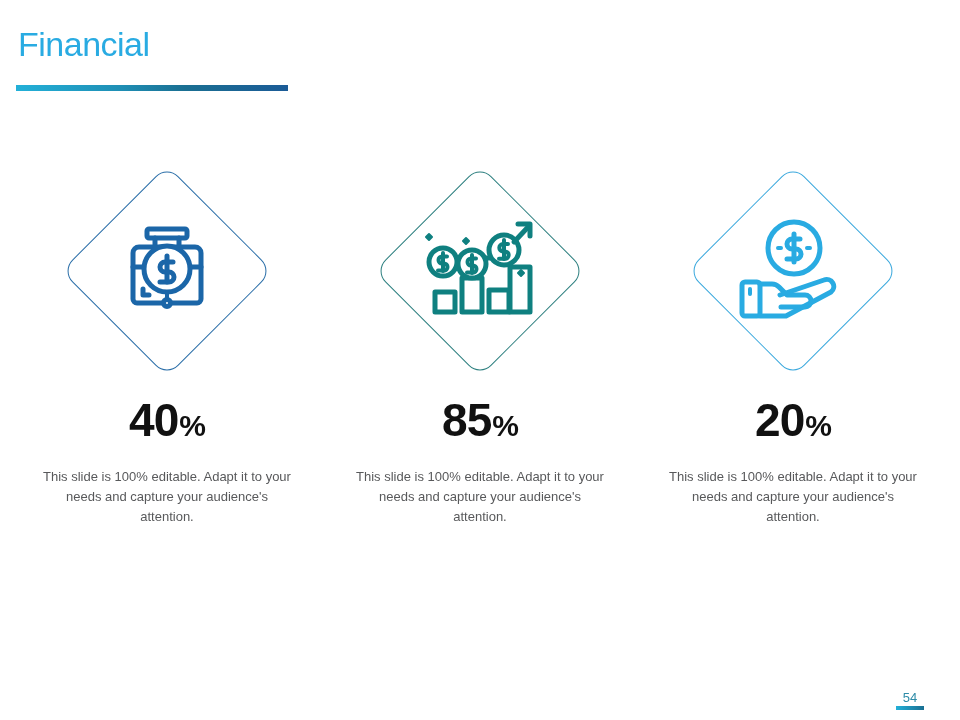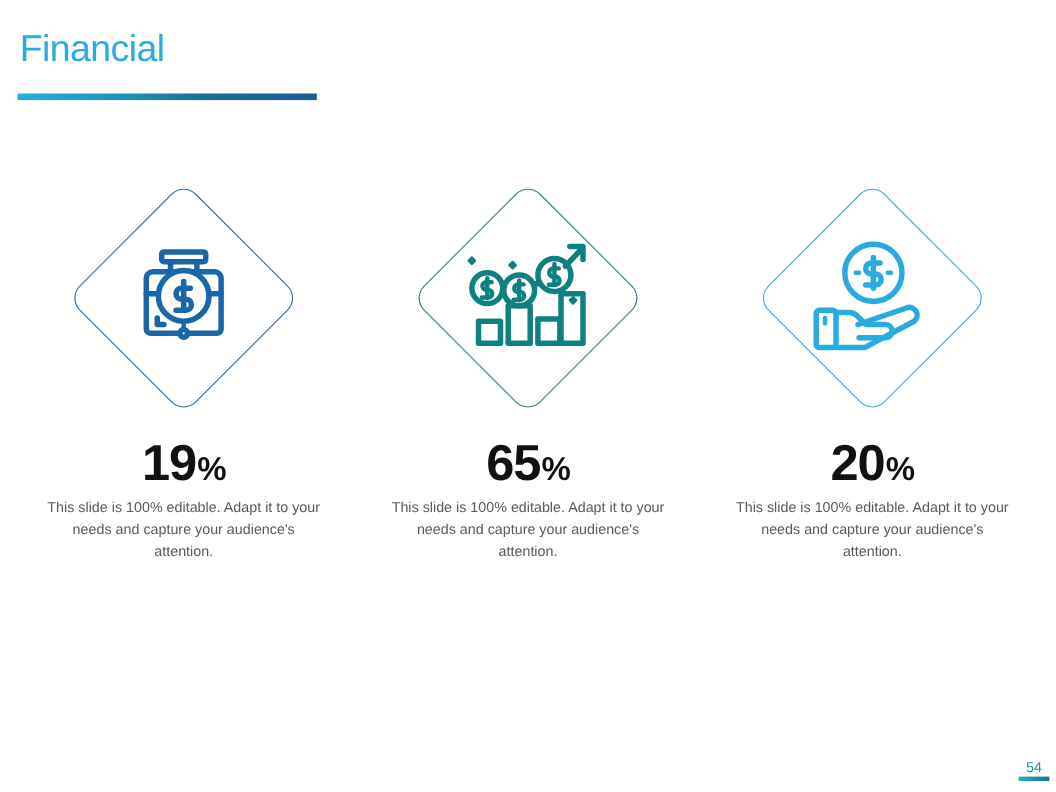--- a/index.html
+++ b/index.html
@@ -101,32 +101,32 @@
     justify-content: center;
   }
   .pct .sign {
     font-size: 30px;
     font-weight: bold;
     margin-left: 1px;
   }
 
   
   .body-copy {
-    margin-top: 8px;
+    margin-top: 24px;
     width: 250px;
     text-align: center;
     font-size: 13px;
     line-height: 1.55;
     color: #58595b;
   }
 
   
   .page-num {
     position: absolute;
-    right: 6px;
+    right: 36px;
     bottom: 10px;
     width: 28px;
     text-align: center;
   }
   .page-num .num {
     font-size: 13px;
     color: #2e8ca8;
     line-height: 1.1;
   }
   .page-num .bar {
@@ -162,21 +162,21 @@
           <circle cx="58" cy="56" r="23" fill="#ffffff"></circle>
           <path d="M58 43 v26" stroke-width="5"></path>
           <path d="M64 49 h-8 a5 5 0 0 0 0 10 h4 a5 5 0 0 1 0 10 h-9" stroke-width="5"></path>
 
           <path d="M58 79 v8" stroke-width="4"></path>
           <circle cx="58" cy="90" r="3.5" fill="#ffffff"></circle>
         </svg>
       </div>
     </div>
     <div class="pct">
-      <span>19</span>
+      <span>40</span>
         <span class="sign">%</span>
     </div>
     <div class="body-copy">This slide is 100% editable. Adapt it to your needs and capture your audience's attention.</div>
   </div>
 
   <div class="col">
     <div class="diamond-wrap">
       <div class="diamond teal"></div>
       <div class="icon-holder">
         <svg width="118" height="118" viewBox="0 0 118 118" fill="none" stroke="#0f8080" stroke-width="5" stroke-linecap="round" stroke-linejoin="round">
@@ -201,21 +201,21 @@
           <path d="M93 30 L108 14" stroke-width="5"></path>
           <path d="M97 12 h12 v12" stroke-width="5"></path>
 
           <path d="M8 22 l3 3 -3 3 -3 -3 z" fill="#0f8080" stroke-width="2"></path>
           <path d="M45 26 l3 3 -3 3 -3 -3 z" fill="#0f8080" stroke-width="2"></path>
           <path d="M100 58 l3 3 -3 3 -3 -3 z" fill="#0f8080" stroke-width="2"></path>
         </svg>
       </div>
     </div>
     <div class="pct">
-      <span>65</span>
+      <span>85</span>
         <span class="sign">%</span>
     </div>
     <div class="body-copy">This slide is 100% editable. Adapt it to your needs and capture your audience's attention.</div>
   </div>
 
   <div class="col">
     <div class="diamond-wrap">
       <div class="diamond cyan"></div>
       <div class="icon-holder">
         <svg width="118" height="118" viewBox="0 0 118 118" fill="none" stroke="#29abe2" stroke-width="5" stroke-linecap="round" stroke-linejoin="round">

